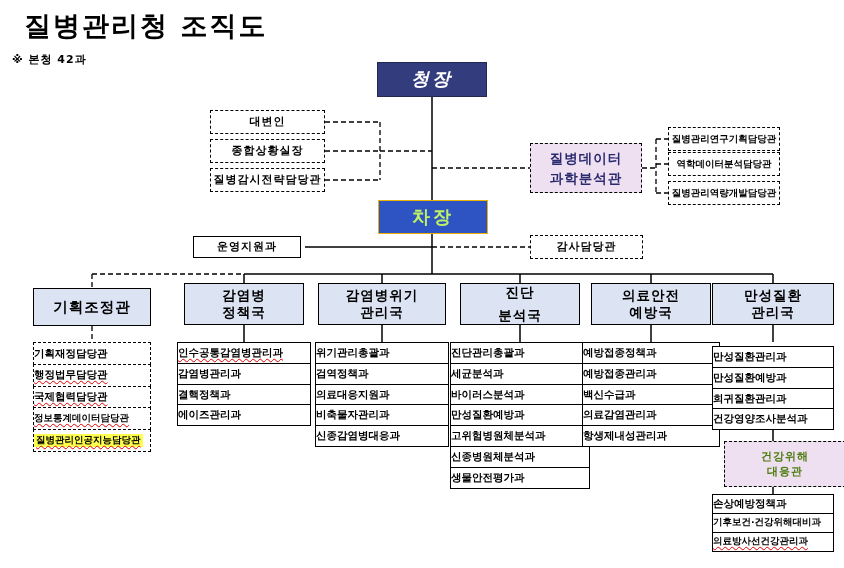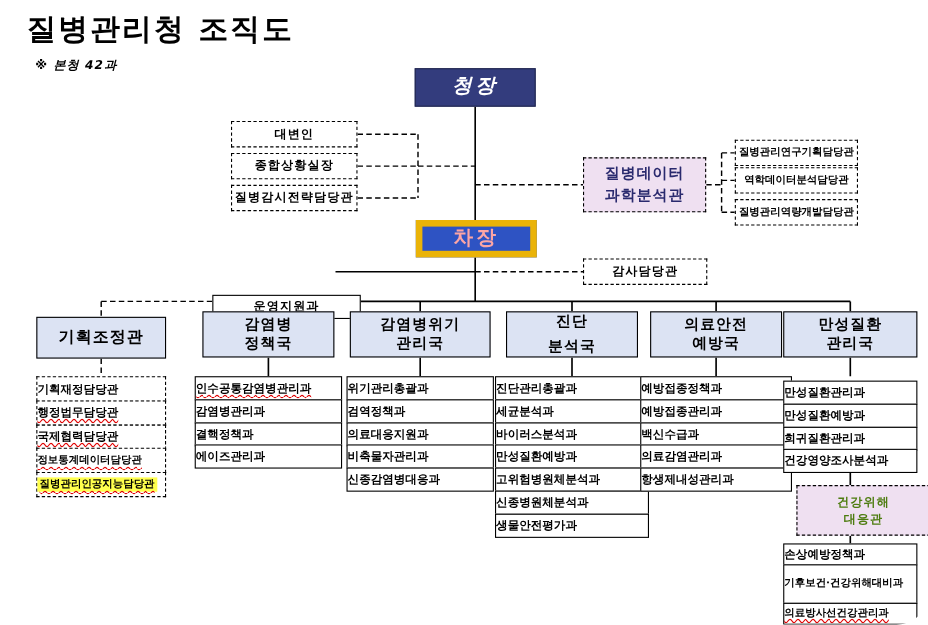--- a/index.html
+++ b/index.html
@@ -1,31 +1,31 @@
 <!DOCTYPE html>
 <html style="--navy: #333C7D; --bright-blue: #2E53C3; --light-blue: #DCE3F3; --pink: #EFE0F1; --highlight-yellow: #FFFF4D; --squiggle-red: #E00000;"><head>
 <meta charset="utf-8">
 <style>
   html,body{margin:0;padding:0;background:#fff;}
   #canvas{
     position:relative;width:844px;height:568px;background:#fff;overflow:hidden;
-    font-family:"DejaVu Sans","Liberation Sans",sans-serif;color:#000;border-radius:29px;
+    font-family:"DejaVu Sans","Liberation Sans",sans-serif;color:#000;
   }
   #lines{position:absolute;left:0;top:0;width:844px;height:568px;}
   .abs{position:absolute;box-sizing:border-box;}
   .box{
     position:absolute;box-sizing:border-box;display:flex;flex-direction:column;
     align-items:center;justify-content:center;text-align:center;font-weight:bold;
     background:#fff;border:1.4px solid #000;line-height:1.25;
   }
   .dashed{border-style:dashed;}
   .title{font-size:27px;font-weight:800;letter-spacing:2px;white-space:nowrap;}
   .note{font-size:11px;font-weight:bold;letter-spacing:1px;}
   .chief{background:var(--navy);color:#fff;font-size:18px;letter-spacing:3px;border:1px solid #23284f;}
-  .vice{background:var(--bright-blue);color:#fca5a5;font-size:18px;letter-spacing:3px;border:6px solid #eab308;}
+  .vice{background:var(--bright-blue);color:#bef264;font-size:18px;letter-spacing:3px;border:1px solid #eab308;}
   .staff{font-size:11px;letter-spacing:1px;}
   .staff.small{font-size:9.5px;letter-spacing:0;}
   .pinkbox{background:var(--pink);font-size:13.5px;letter-spacing:1px;line-height:1.5;color:#2a2a6e;}
   .hazard{background:var(--pink);font-size:11px;letter-spacing:1px;line-height:1.4;color:#4d7c0f;margin-left:12px;}
   .divhead{background:var(--light-blue);font-size:13.5px;letter-spacing:1px;border:1.6px solid #000;}
   .stack{position:absolute;box-sizing:border-box;}
   .cell{
     box-sizing:border-box;height:22px;margin-top:-1.2px;border:1.2px solid #000;background:#fff;
     display:flex;align-items:center;text-align:center;
     font-weight:bold;font-size:10.5px;white-space:nowrap;
@@ -73,21 +73,21 @@
         <path d="M656 164 H668"></path>
         <path d="M656 193 H668"></path>
       <path d="M432 247 H530"></path>
       <path d="M92 274 H244"></path>
       <path d="M92 274 V288"></path>
       <path d="M92 326 V342"></path>
     </g>
   </svg>
 
   <div class="abs title" style="left:24px;top:8px;">질병관리청 조직도</div>
-  <div class="abs note" style="left:32px;top:52px;font-style:italic;">※ 본청 42과</div>
+  <div class="abs note" style="left:12px;top:52px;">※ 본청 42과</div>
 
   <div class="box chief" style="left:377px;top:62px;width:110px;height:35px;font-style:italic;">
     <span>청장</span>
   </div>
   <div class="box vice" style="left:378px;top:200px;width:110px;height:34px;">
     <span>차장</span>
   </div>
 
   <div class="box dashed staff" style="left:210px;top:110px;width:115px;height:24px;">
     <span>대변인</span>
@@ -107,21 +107,21 @@
   <div class="box dashed staff small" style="left:668px;top:127px;width:112px;height:24px;">
     <span>질병관리연구기획담당관</span>
   </div>
   <div class="box dashed staff small" style="left:668px;top:152px;width:112px;height:24px;">
     <span>역학데이터분석담당관</span>
   </div>
   <div class="box dashed staff small" style="left:668px;top:181px;width:112px;height:24px;">
     <span>질병관리역량개발담당관</span>
   </div>
 
-  <div class="box staff" style="left:193px;top:236px;width:135px;height:22px;margin-top:32px;">
+  <div class="box staff" style="left:193px;top:236px;width:108px;height:22px;">
     <span>운영지원과</span>
   </div>
   <div class="box dashed staff" style="left:530px;top:235px;width:113px;height:24px;">
     <span>감사담당관</span>
   </div>
 
   <div class="box dashed divhead" style="left:33px;top:288px;width:118px;height:38px;font-size:14.5px;">
     <span>기획조정관</span>
   </div>
   <div class="box divhead" style="left:184px;top:283px;width:120px;height:42px;">
@@ -255,21 +255,21 @@
 
   <div class="box dashed hazard" style="left:712px;top:441px;width:122px;height:46px;">
     <span>건강위해</span>
     <span>대응관</span>
   </div>
 
   <div class="stack" style="left:712px;top:494px;width:122px;">
     <div class="cell" style="height:20px;">
         <span>손상예방정책과</span>
       </div>
-    <div class="cell tight" style="height:36px;">
+    <div class="cell tight" style="height:20px;">
         <span>기후보건·건강위해대비과</span>
       </div>
     <div class="cell tight" style="height:20px;">
         <span class="squig">의료방사선건강관리과</span>
       </div>
   </div>
 
 </div>
 
 </body></html>

